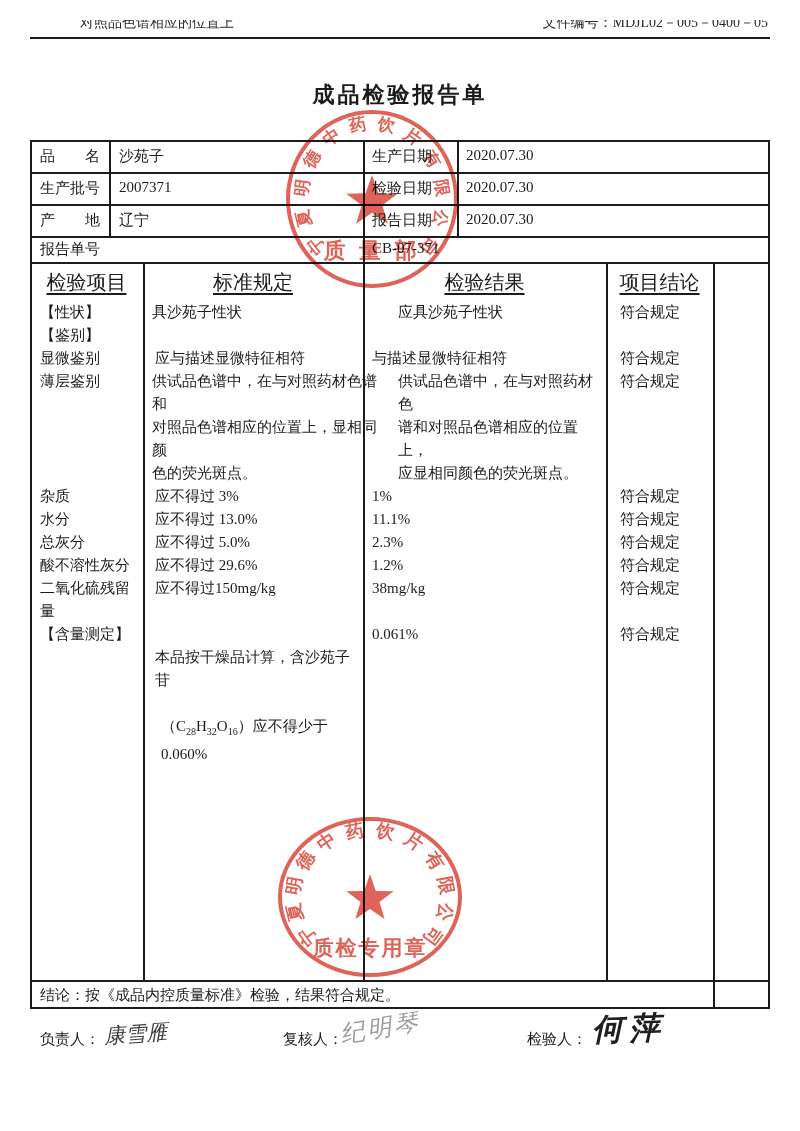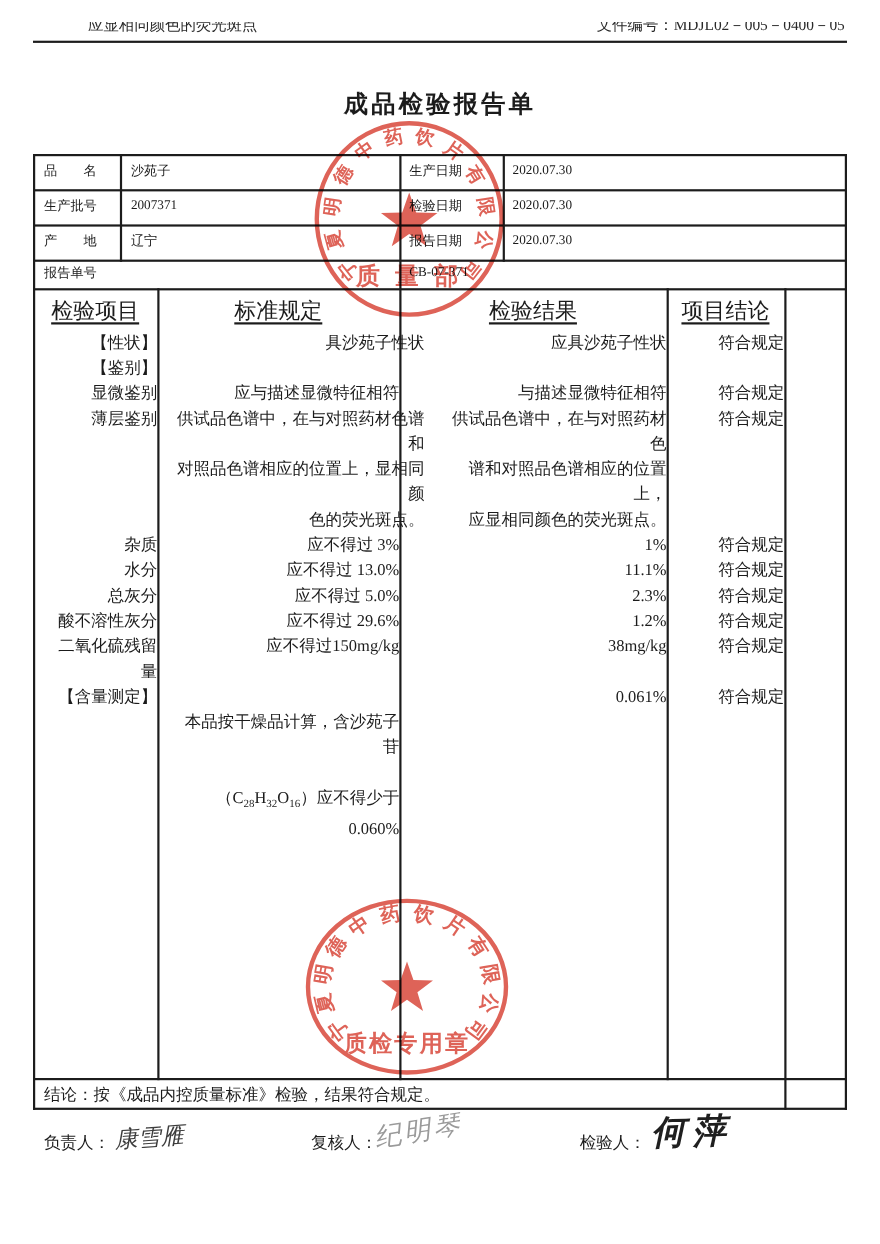--- a/index.html
+++ b/index.html
@@ -9,24 +9,24 @@
   .hdr-clip{position:absolute;top:20px;height:16px;overflow:hidden;}
   .hdr-clip span{display:block;margin-top:-6px;font-size:14px;color:#2a2a2a;white-space:nowrap;}
   .hdr-left{left:80px;}
   .hdr-right{right:32px;text-align:center;}
   .page-title{position:absolute;left:0;top:80px;width:100%;margin:0;text-align:center;
               font-size:22px;font-weight:700;letter-spacing:3px;}
   
   .hl{position:absolute;height:2px;background:#1c1c1c;}
   .vl{position:absolute;width:2px;background:#1c1c1c;}
   
-  .cellabs{position:absolute;font-size:12px;white-space:nowrap;}
+  .cellabs{position:absolute;font-size:15px;white-space:nowrap;}
   .colhead{position:absolute;top:269px;font-size:20px;text-align:center;
            text-decoration:underline;text-underline-offset:4px;}
-  .body-grid{position:absolute;left:30px;top:296px;width:740px;padding-top:5px;font-size:15px;text-align:right;}
+  .body-grid{position:absolute;left:30px;top:296px;width:740px;padding-top:5px;font-size:15px;}
   .brow{display:flex;align-items:flex-start;}
   .bcell{line-height:23px;white-space:pre-line;}
   .c1{width:113px;padding-left:10px;box-sizing:border-box;}
   .c2{width:220px;padding-left:12px;box-sizing:border-box;}
   .c3{width:243px;padding-left:9px;box-sizing:border-box;}
   .c4{width:107px;padding-left:14px;box-sizing:border-box;}
   .indent{padding-left:6px;}
   sub{font-size:10px;}
   .conclusion{position:absolute;left:40px;top:986px;font-size:15px;}
   
@@ -38,21 +38,21 @@
   
   .stamp{position:absolute;mix-blend-mode:multiply;opacity:.85;}
   .stamp text{font-family:"Liberation Serif","DejaVu Serif",serif;font-weight:700;}
 </style>
 </head>
 <body>
 
 <div class="page">
 
   <div class="hdr-clip hdr-left">
-    <span>应显相同颜色的荧光斑点</span>
+    <span>对照品色谱相应的位置上</span>
   </div>
   <div class="hdr-clip hdr-right">
     <span>文件编号：MDJL02－005－0400－05</span>
   </div>
   <div class="hl" style="left:30px;top:37px;width:740px;"></div>
 
   <h1 class="page-title">成品检验报告单</h1>
 
   <div class="hl" style="left:30px;top:140px;width:740px;"></div>
   <div class="hl" style="left:30px;top:172px;width:740px;"></div>

